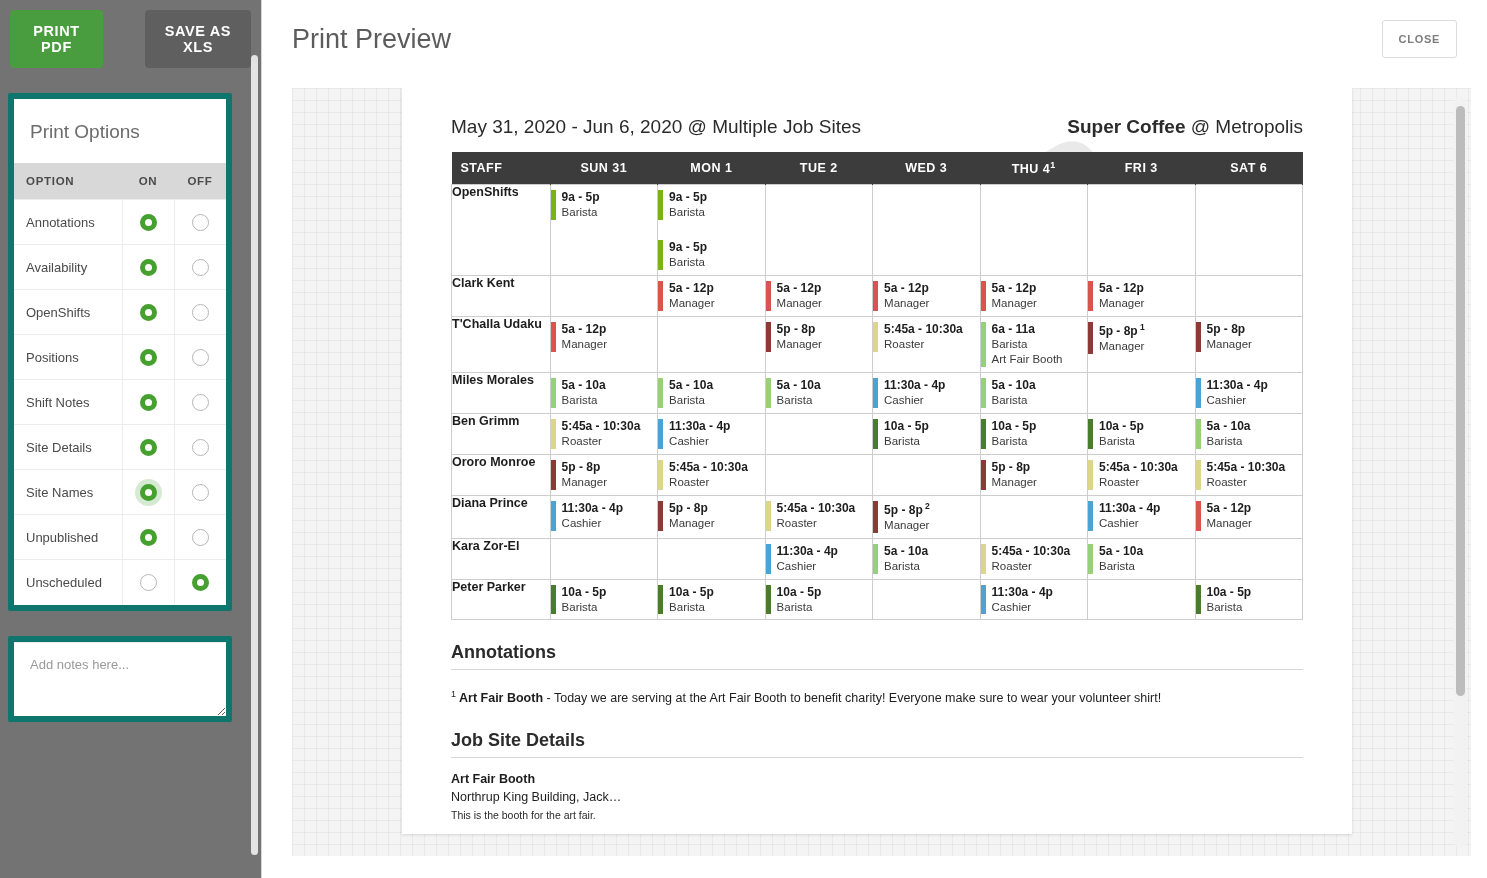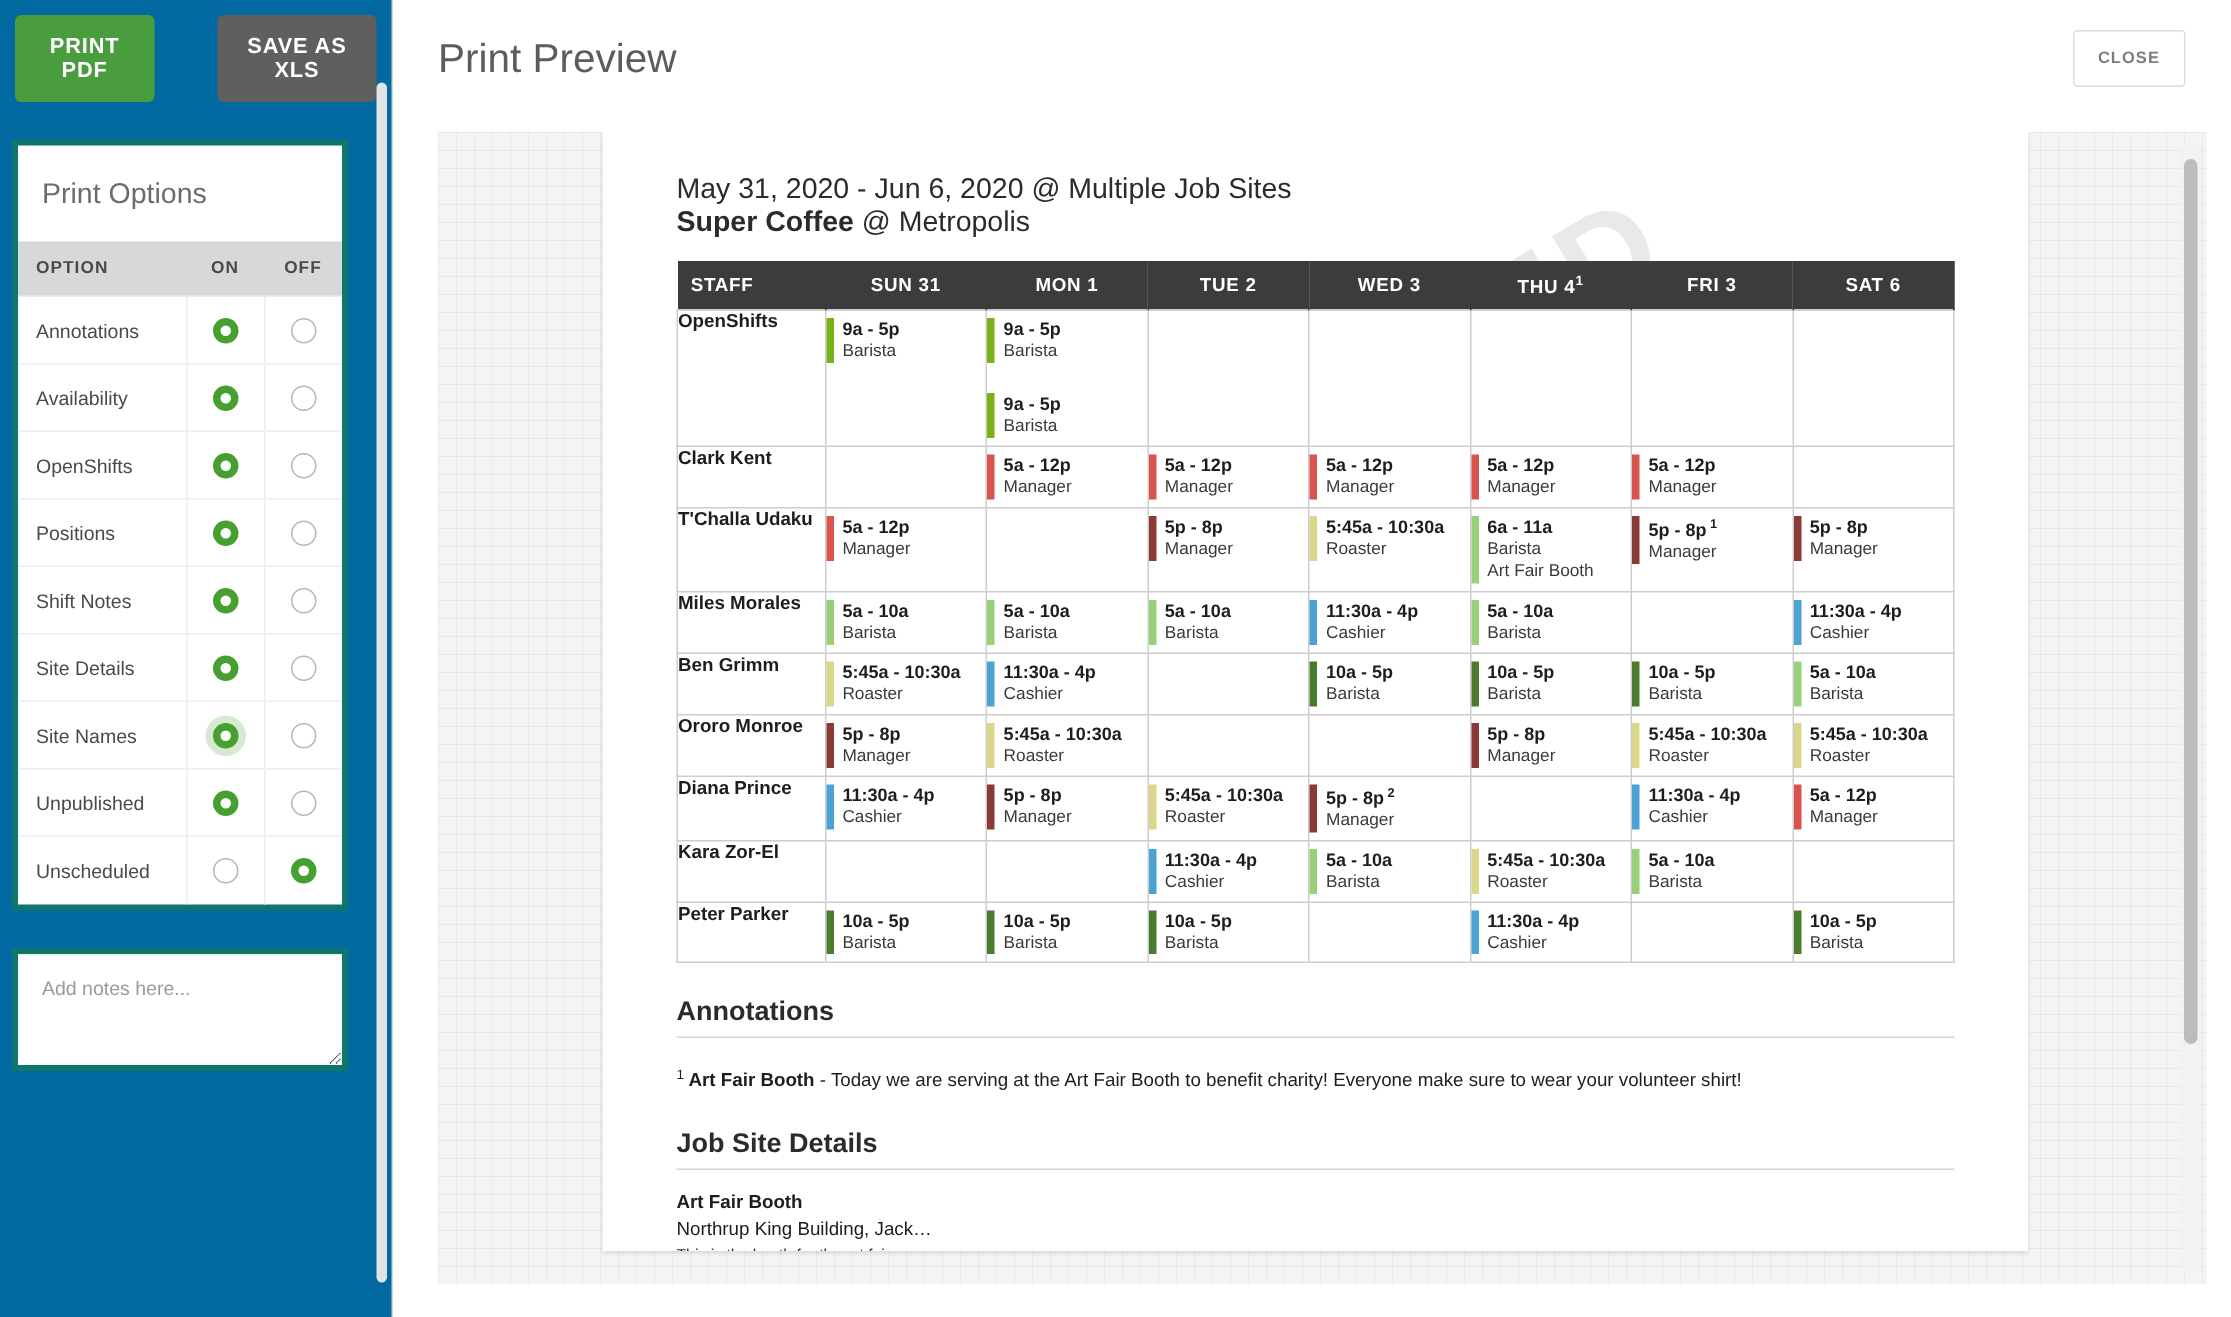--- a/index.html
+++ b/index.html
@@ -5,36 +5,36 @@
   * { box-sizing: border-box; margin: 0; padding: 0; }
   html, body {
     width: 1487px; height: 878px;
     font-family: "Liberation Sans", sans-serif;
     background: #ffffff; overflow: hidden;
   }
   #app { position: relative; width: 1487px; height: 878px; display: flex; }
 
   
   .left-panel {
-    width: 262px; height: 878px; background: #0369a1;
+    width: 262px; height: 878px; background: #737373;
     border-right: 1px solid #d8d8d8;
     padding: 10px 0 0 0; position: relative; overflow: hidden;
   }
   .btn-row { display: flex; gap: 10px; padding: 0 10px 0 10px; }
   .btn {
     border: none; border-radius: 4px; color: #fff;
     font-size: 14.5px; font-weight: 700; letter-spacing: .6px;
     padding: 13px 18px; cursor: pointer; font-family: "Liberation Sans", sans-serif;
   }
   .btn-print { background: #4a9d3f; }
   .btn-xls   { background: #5f5f5f; margin-left: 32px; }
 
   .card {
     background: #fff; margin: 25px 15px 0 0; margin-left: 8px;
-    width: 224px; border: 4px solid #0f766e; border-radius: 2px;
+    width: 224px; border: 6px solid #0f766e; border-radius: 2px;
   }
   .card-title {
     font-size: 19px; color: #6c6c6c; font-weight: 400;
     padding: 22px 16px 20px 16px;
   }
   .opt-table { width: 100%; border-collapse: collapse; }
   .opt-table thead th {
     background: #d8d8d8; color: #4a4a4a; font-size: 11.5px;
     font-weight: 700; letter-spacing: .7px; text-align: left;
     padding: 12px 0 12px 12px; border: none;
@@ -112,21 +112,21 @@
   .watermark span {
     position: absolute; left: 96px; top: 370px;
     transform: rotate(-31deg); transform-origin: left top;
     font-size: 86px; font-weight: 700; letter-spacing: 5px;
     color: rgba(0,0,0,.085); white-space: nowrap;
     font-family: "Liberation Sans", sans-serif;
   }
 
   .doc-head {
     display: flex; justify-content: space-between; align-items: baseline;
-    padding-bottom: 14px; position: relative; z-index: 6; flex-direction: column;
+    padding-bottom: 14px; position: relative; z-index: 6;
   }
   .doc-range { font-size: 19px; color: #2b2b2b; }
   .doc-org { font-size: 19px; color: #2b2b2b; }
   .doc-org b { font-weight: 700; }
 
   table.sched { width: 100%; border-collapse: collapse; position: relative; z-index: 6; }
   table.sched thead th {
     background: #3c3c3c; color: #fff; font-size: 12.5px; font-weight: 700;
     letter-spacing: .5px; padding: 8px 0 8px 9px; text-align: left;
     border-right: 1px solid #3c3c3c;

